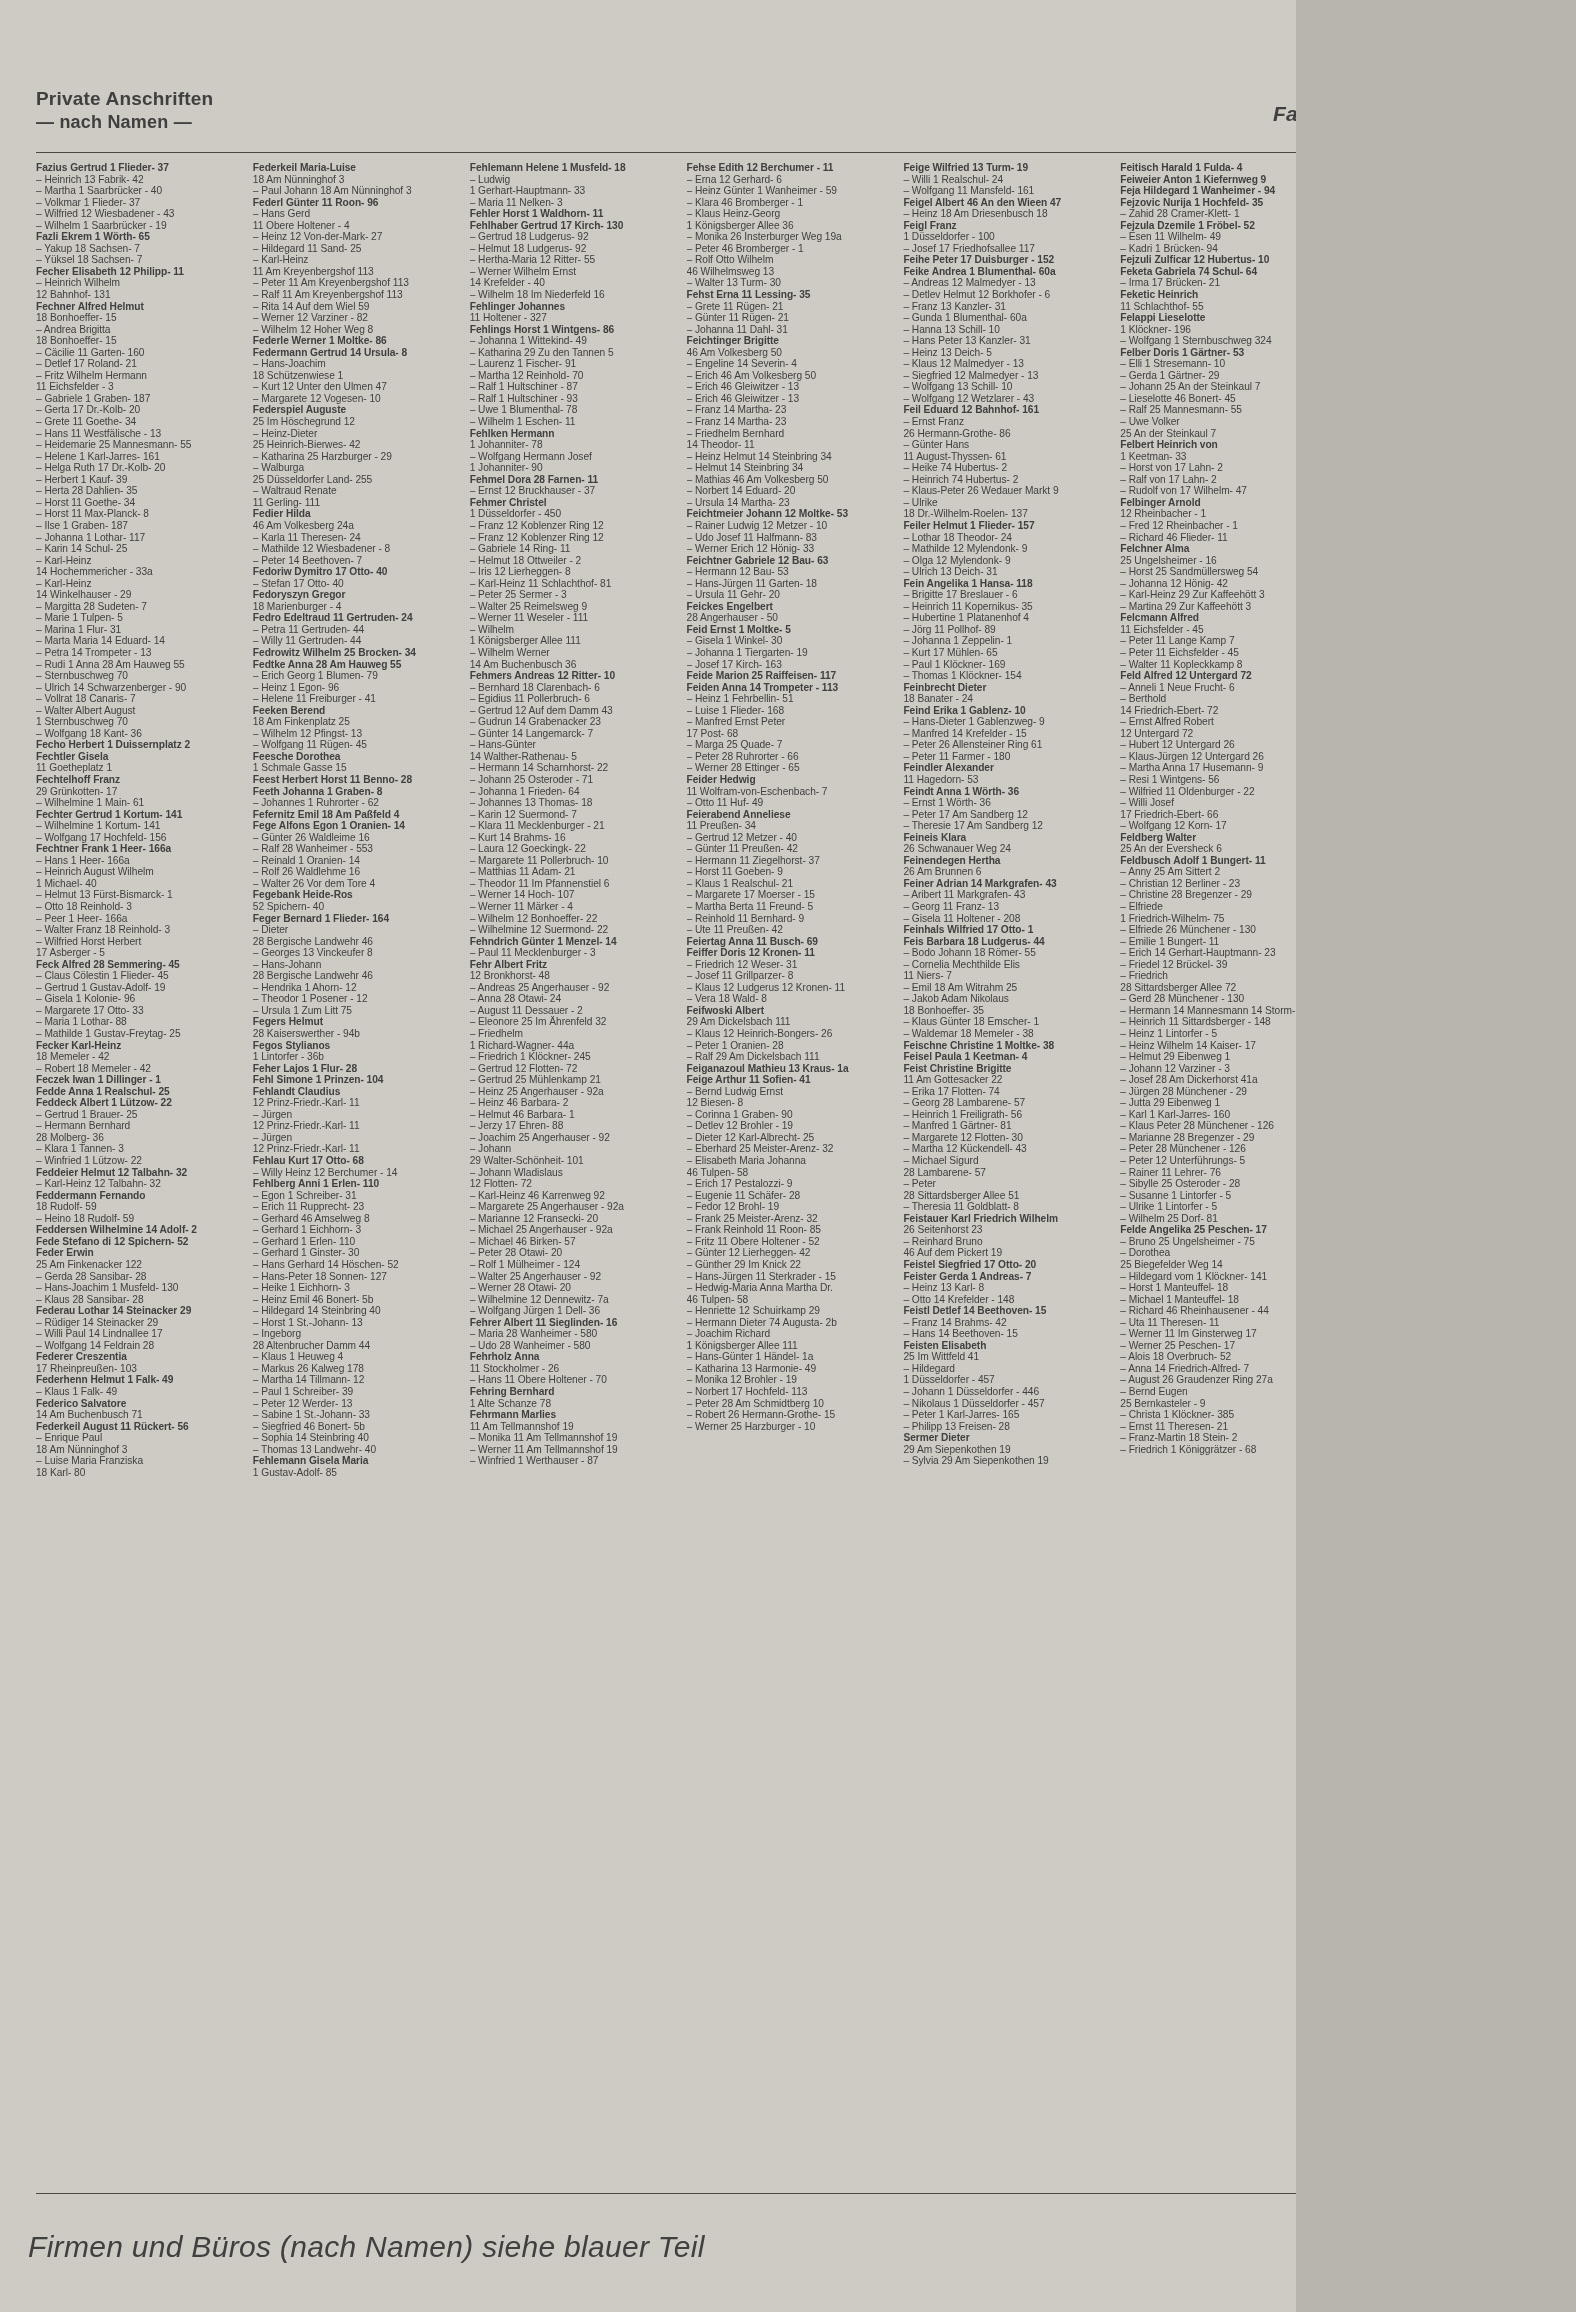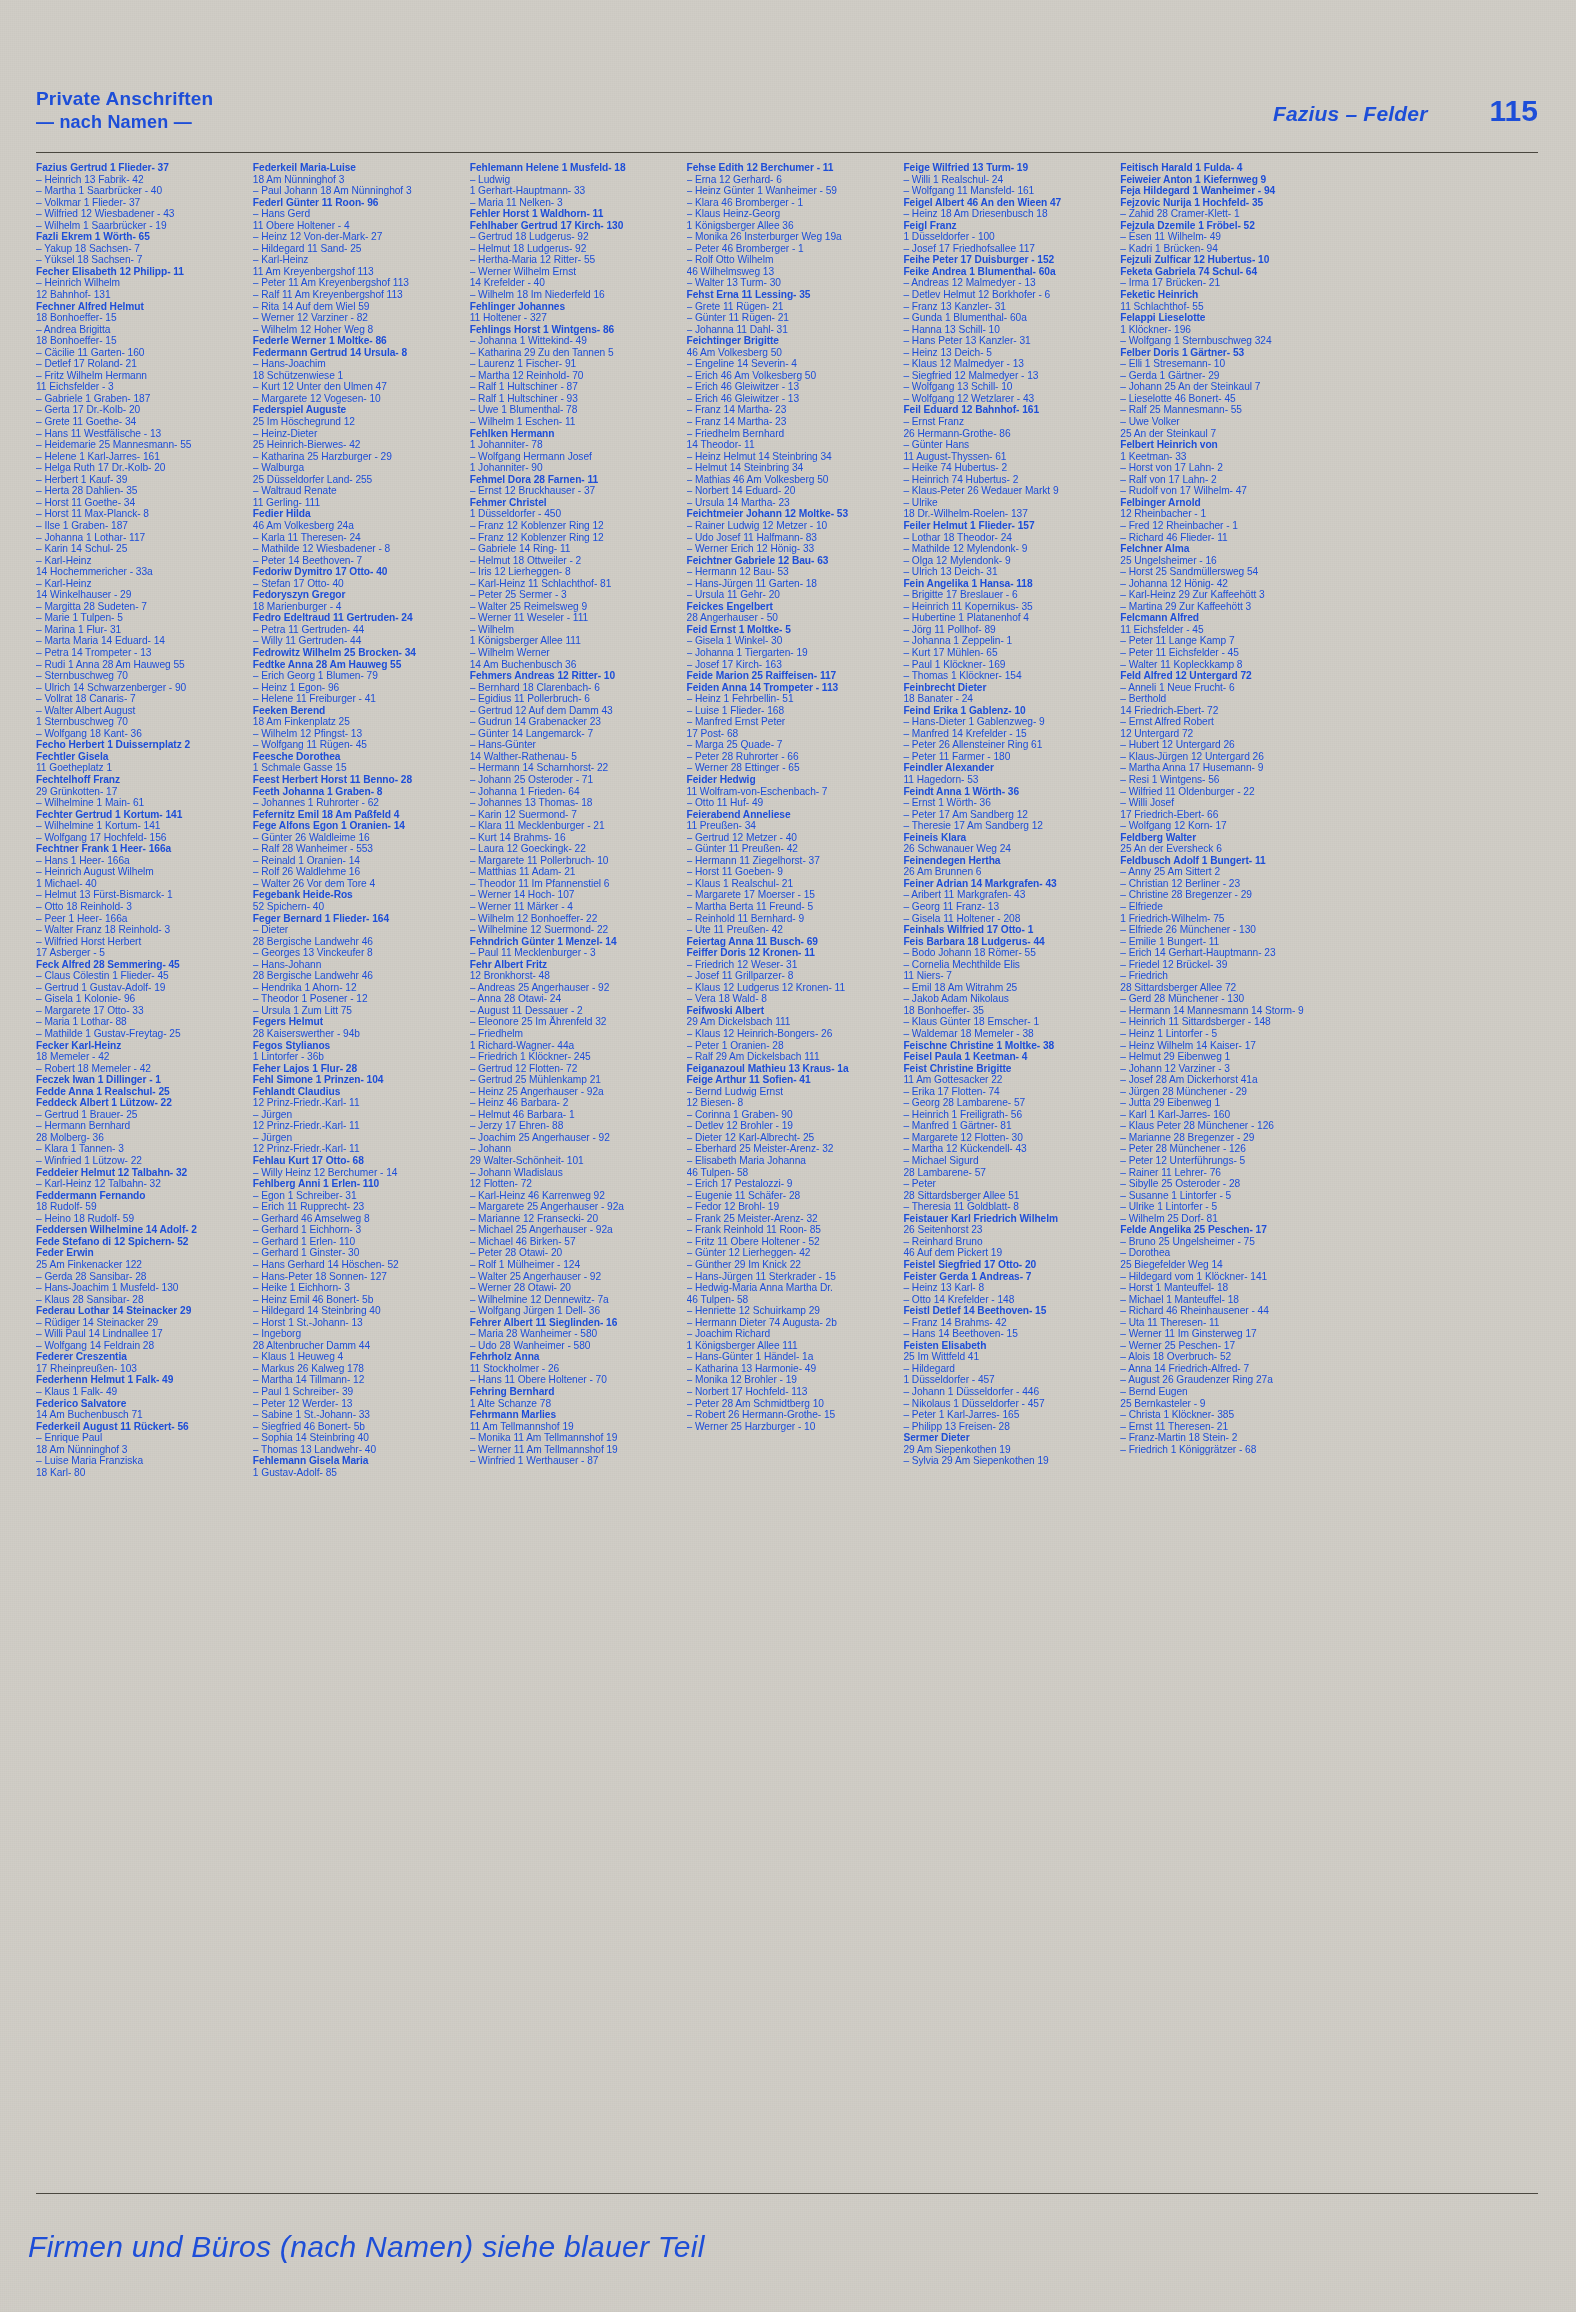--- a/index.html
+++ b/index.html
@@ -2,26 +2,26 @@
 <html><head>
 <meta charset="utf-8">
 <style>
   html, body {
     margin: 0;
     padding: 0;
     background: #b8b5ae;
   }
   .page {
     position: relative;
-    width: 1576px;
+    width: 1296px;
     height: 2312px;
     background: #cfccc5;
     overflow: hidden;
     font-family: "Liberation Sans", sans-serif;
-    color: #1d4ed8;
+    color: #404040;
   }
   
   .paper-texture {
     position: absolute;
     inset: 0;
     background:
       repeating-linear-gradient(0deg, rgba(0,0,0,0.012) 0px, rgba(0,0,0,0.012) 1px, rgba(255,255,255,0.012) 1px, rgba(255,255,255,0.012) 2px),
       repeating-linear-gradient(90deg, rgba(0,0,0,0.01) 0px, rgba(0,0,0,0.01) 1px, rgba(255,255,255,0.01) 1px, rgba(255,255,255,0.01) 2px);
     pointer-events: none;
     opacity: .8;

